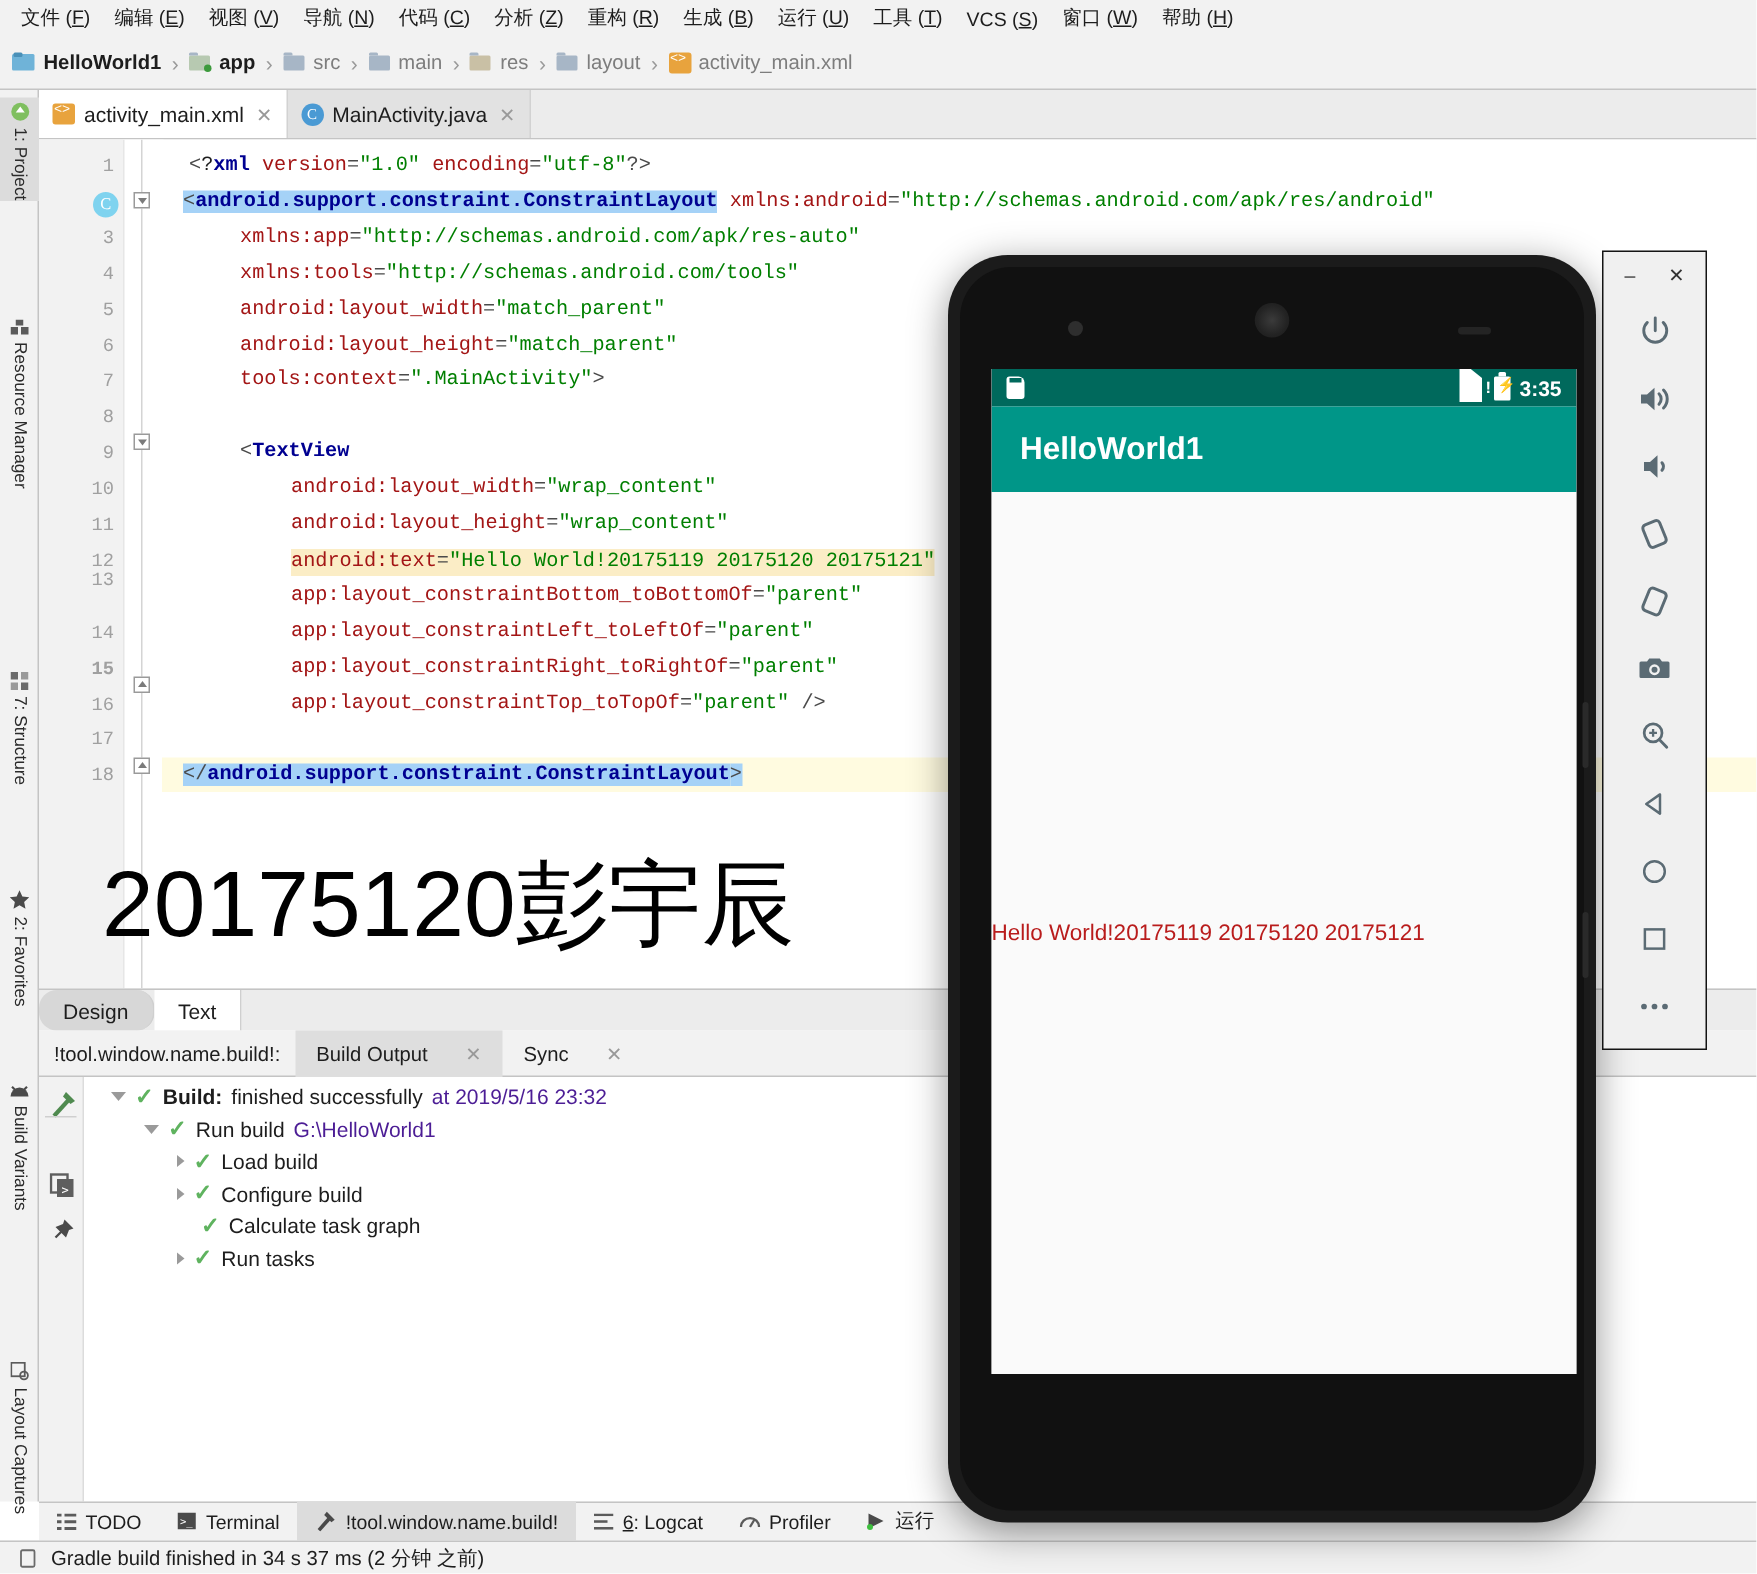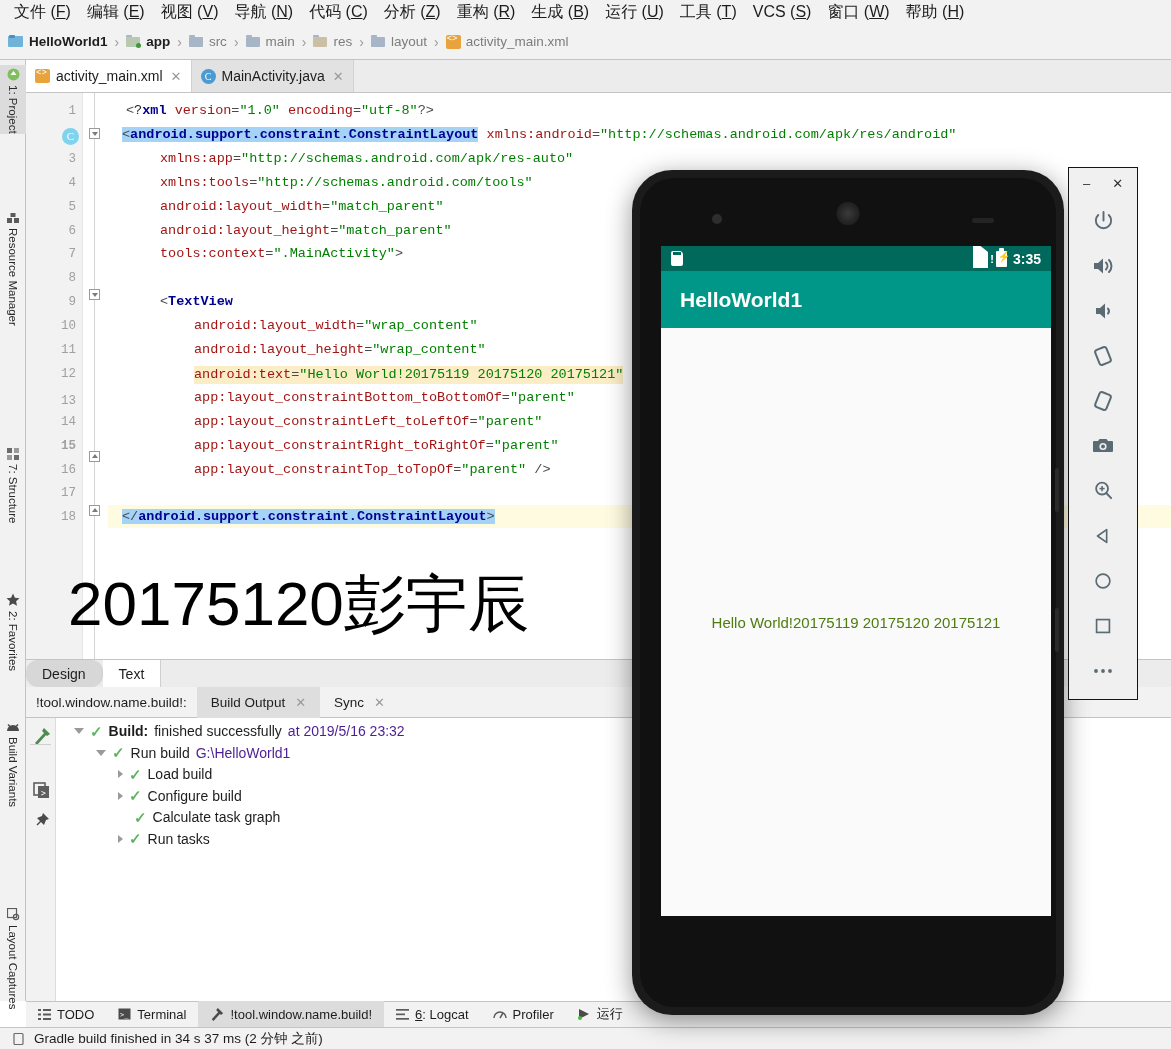--- a/index.html
+++ b/index.html
@@ -13,21 +13,21 @@
     position:relative;
   }
   #root{position:relative;width:1171px;height:1049px;overflow:hidden;background:#fff;}
 
   
   .menubar{
     position:absolute;left:0;top:0;width:1171px;height:24px;
     background:#f2f2f2;
     display:flex;align-items:center;
     padding-left:6px;box-sizing:border-box;
-    font-size:16px;
+    font-size:13px;
   }
   .menu-item{padding:2px 8px;white-space:nowrap;cursor:default;}
   .menu-item u{text-decoration:underline;}
 
   
   .breadcrumb{
     position:absolute;left:0;top:24px;width:1171px;height:36px;
     background:#f2f2f2;border-bottom:1px solid #c4c4c4;
     display:flex;align-items:center;padding-left:8px;box-sizing:border-box;
     font-size:13.5px;
@@ -149,21 +149,21 @@
   
   .twtabs{
     position:absolute;left:26px;top:687px;width:1145px;height:31px;
     background:#f2f2f2;border-bottom:1px solid #c4c4c4;box-sizing:border-box;
     display:flex;align-items:flex-start;
   }
   .twtitle{
     padding:0 10px;font-size:13.5px;color:#1d1d1d;height:31px;display:flex;align-items:center;
   }
   .twtab{
-    padding:0 14px;height:31px;display:flex;align-items:center;gap:8px;font-size:13.5px;
+    padding:0 14px;height:31px;display:flex;align-items:center;gap:23px;font-size:13.5px;
   }
   .twtab.active{background:#dedede;}
 
   .buildpanel{
     position:absolute;left:26px;top:718px;width:1145px;height:283px;background:#fff;
   }
   .bpstrip{
     position:absolute;left:0;top:0;width:30px;height:283px;background:#f2f2f2;
     border-right:1px solid #dcdcdc;box-sizing:border-box;
   }
@@ -230,21 +230,21 @@
   .appbar{
     height:57px;background:#009688;display:flex;align-items:center;
     padding:0 19px;box-sizing:border-box;
   }
   .appbar .t{color:#fff;font-size:21px;font-weight:bold;}
   .appbody{
     height:588px;background:#fafafa;position:relative;
   }
   .hellotext{
     position:absolute;left:0;right:0;top:50%;transform:translateY(-50%);
-    text-align:center;color:#4d7c0f;font-size:15px;
+    text-align:left;color:#b91c1c;font-size:15px;
   }
   .emu-vol1{position:absolute;right:-3px;top:290px;width:4px;height:44px;background:#2a2a2a;border-radius:2px;}
   .emu-vol2{position:absolute;right:-3px;top:430px;width:4px;height:44px;background:#2a2a2a;border-radius:2px;}
 
   
   .emtoolbar{
     position:absolute;left:1068px;top:167px;width:70px;height:533px;
     background:#f0f0f0;border:1px solid #141414;box-sizing:border-box;
     display:flex;flex-direction:column;align-items:center;
   }
@@ -408,21 +408,21 @@
         <div class="lineno" style="top: 58.8px;">3</div>
         <div class="lineno" style="top: 82.7px;">4</div>
         <div class="lineno" style="top: 106.6px;">5</div>
         <div class="lineno" style="top: 130.5px;">6</div>
         <div class="lineno" style="top: 154.4px;">7</div>
         <div class="lineno" style="top: 178.3px;">8</div>
         <div class="lineno" style="top: 202.2px;">9</div>
         <div class="lineno" style="top: 226.1px;">10</div>
         <div class="lineno" style="top: 250px;">11</div>
         <div class="lineno" style="top: 273.9px;">12</div>
-        <div class="lineno" style="top: 301px;">13</div>
+        <div class="lineno" style="top: 287px;">13</div>
         <div class="lineno" style="top: 321.7px;">14</div>
         <div class="lineno" style="top: 345.6px; font-weight: bold;">15</div>
         <div class="lineno" style="top: 369.5px;">16</div>
         <div class="lineno" style="top: 393.4px;">17</div>
         <div class="lineno" style="top: 417.3px;">18</div>
         <div class="c-gutter-ico" style="left: 36px; top: 34.9px;">C</div>
       </div>
     <div class="foldcol">
       <div class="foldline"></div>
       <div class="foldmark" style="left:6px;top:35px;"></div>

